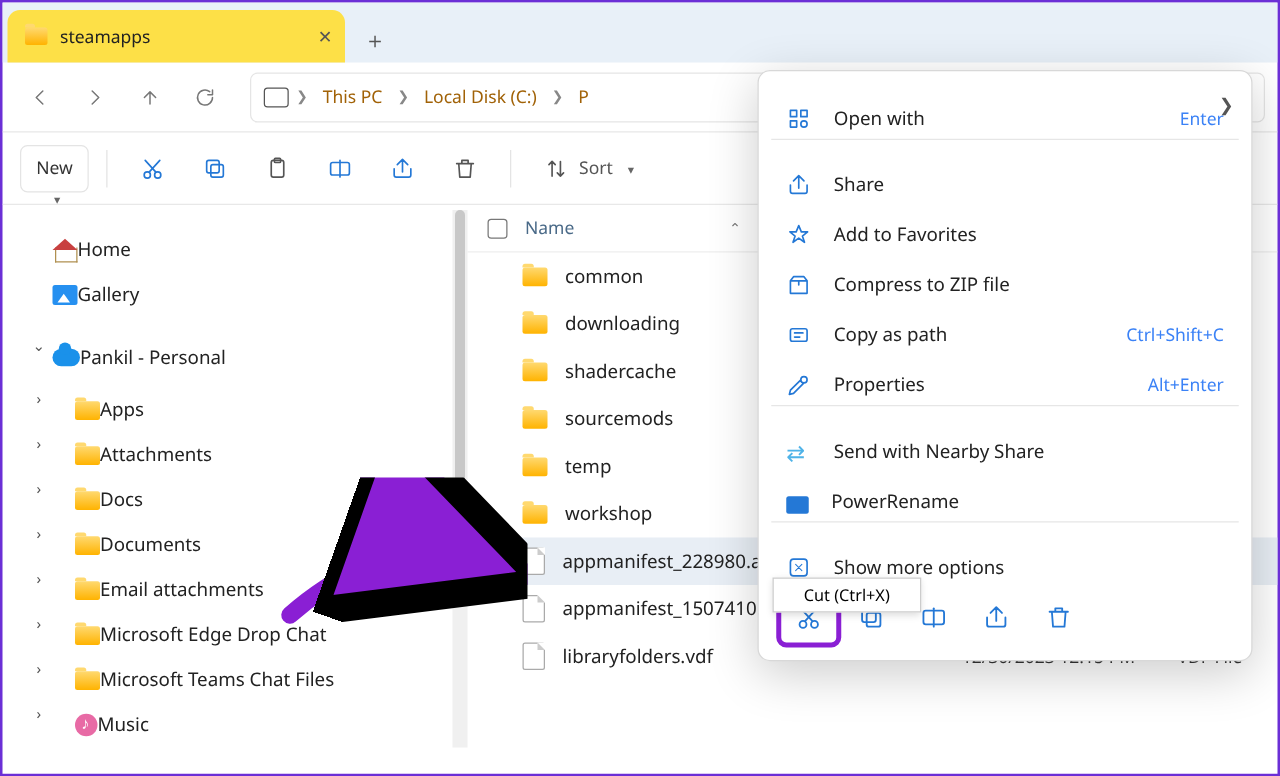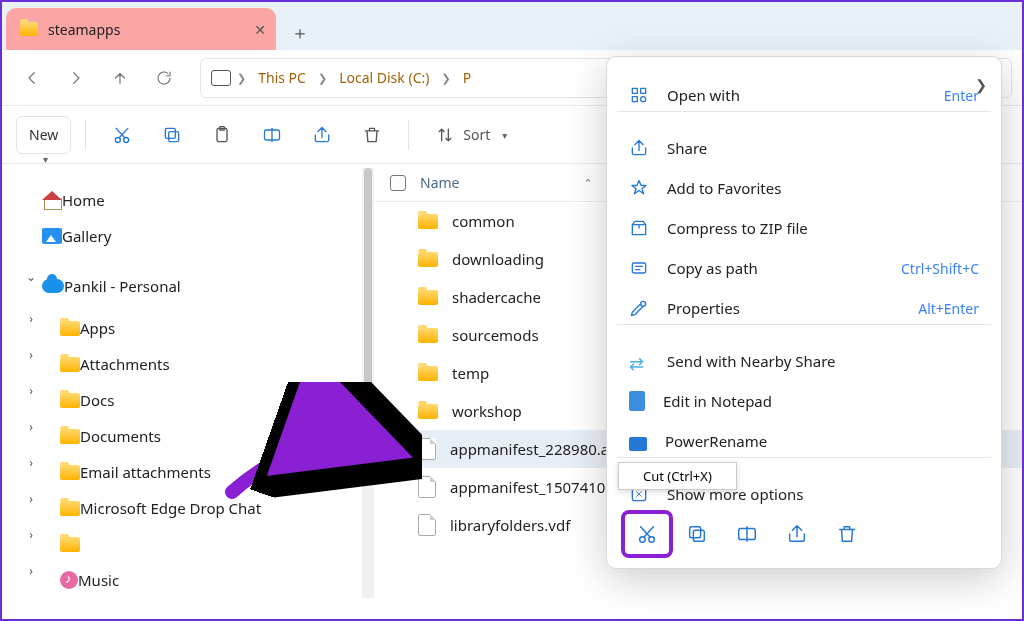--- a/index.html
+++ b/index.html
@@ -1,19 +1,19 @@
 <!DOCTYPE html>
 <html><head>
 <meta charset="utf-8">
 <style>
 * { box-sizing: border-box; margin: 0; padding: 0; font-family: "Segoe UI", system-ui, sans-serif; }
 body { width: 1024px; height: 621px; overflow: hidden; background: #fff; border: 2px solid #6b2fd6; position: relative; }
 
 .tabbar { height: 48px; display: flex; align-items: flex-end; background: #e8f0f8; padding-left: 4px; }
-.tab { background: #fca5a5; height: 42px; display: flex; align-items: center; padding: 0 20px 0 14px; border-radius: 10px 10px 0 0; gap: 10px; min-width: 270px; position: relative; }
+.tab { background: #fde047; height: 42px; display: flex; align-items: center; padding: 0 20px 0 14px; border-radius: 10px 10px 0 0; gap: 10px; min-width: 270px; position: relative; }
 .tab .folder-ic { width: 18px; height: 14px; background: linear-gradient(#ffd970, #ffb300); border-radius: 2px; position: relative; }
 .tab .folder-ic::before { content:""; position:absolute; top:-3px; left:0; width:8px; height:3px; background:#ffd970; border-radius:2px 2px 0 0;}
 .tab-title { font-size: 14px; color: #222; }
 .tab-close { position: absolute; right: 10px; font-size: 14px; color: #555; }
 .tab-new { width: 36px; height: 36px; display:flex; align-items:center; justify-content:center; color:#555; font-size:18px; margin-left:6px; }
 
 .navrow { height: 56px; display:flex; align-items:center; padding: 0 10px; gap: 4px; border-bottom: 1px solid #e8e8e8; }
 .navbtn { width: 40px; height: 40px; display:flex; align-items:center; justify-content:center; color:#777; border-radius:4px; }
 .navbtn svg { width:18px; height:18px; }
 .breadcrumb { flex:1; height:40px; border:1px solid #e5e5e5; border-radius:6px; display:flex; align-items:center; padding:0 10px; gap:6px; margin-left:12px; background:#fff; }
@@ -248,20 +248,21 @@
         <span class="sb-exp">›</span>
         <div class="sbitem sub">
           <span class="fold"></span>
           <span>Microsoft Edge Drop Chat</span>
         </div>
       </div>
     <div class="sb-row">
         <span class="sb-exp">›</span>
         <div class="sbitem sub">
           <span class="fold"></span>
+          <span>Microsoft Teams Chat Files</span>
         </div>
       </div>
     <div class="sb-row">
         <span class="sb-exp">›</span>
         <div class="sbitem sub">
           <span class="musicic"></span>
           <span>Music</span>
         </div>
       </div>
   </div>
@@ -361,24 +362,20 @@
       <svg viewBox="0 0 24 24">
         <path d="M20 7a3 3 0 0 1-3 3 3 3 0 0 1-3-3 3 3 0 0 1 6 0zM14 7L4 17l-1 4 4-1 10-10"></path>
       </svg>
       <span>Properties</span>
       <span class="short">Alt+Enter</span>
     </div>
   <div class="ctx-sep"></div>
   <div class="ctx-item">
       <span class="ci" style="color:#4fb3e8;font-size:18px;">⇄</span>
       <span>Send with Nearby Share</span>
-    </div>
-  <div class="ctx-item">
-      <span class="ci" style="background:#3d8ee0;width:16px;height:20px;border-radius:2px;"></span>
-      <span>Edit in Notepad</span>
     </div>
   <div class="ctx-item">
       <span class="ci" style="background:#2478d6;width:18px;height:14px;border-radius:2px;"></span>
       <span>PowerRename</span>
     </div>
   <div class="ctx-sep"></div>
   <div class="ctx-item">
       <svg viewBox="0 0 24 24">
         <rect x="4" y="4" width="16" height="16" rx="3"></rect>
         <path d="M9 9l6 6M9 15l6-6" stroke-width="1"></path>

